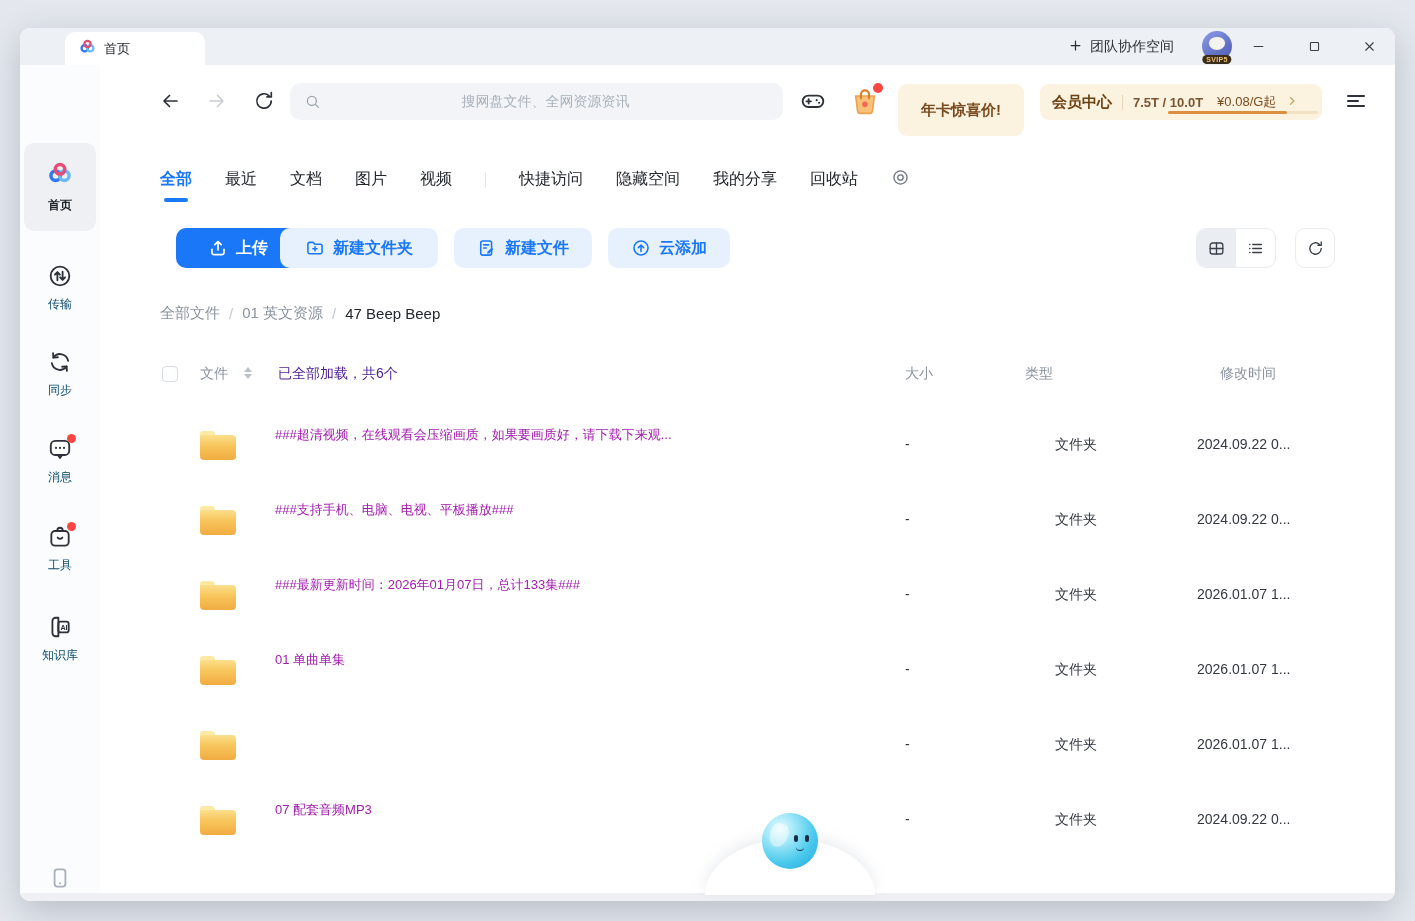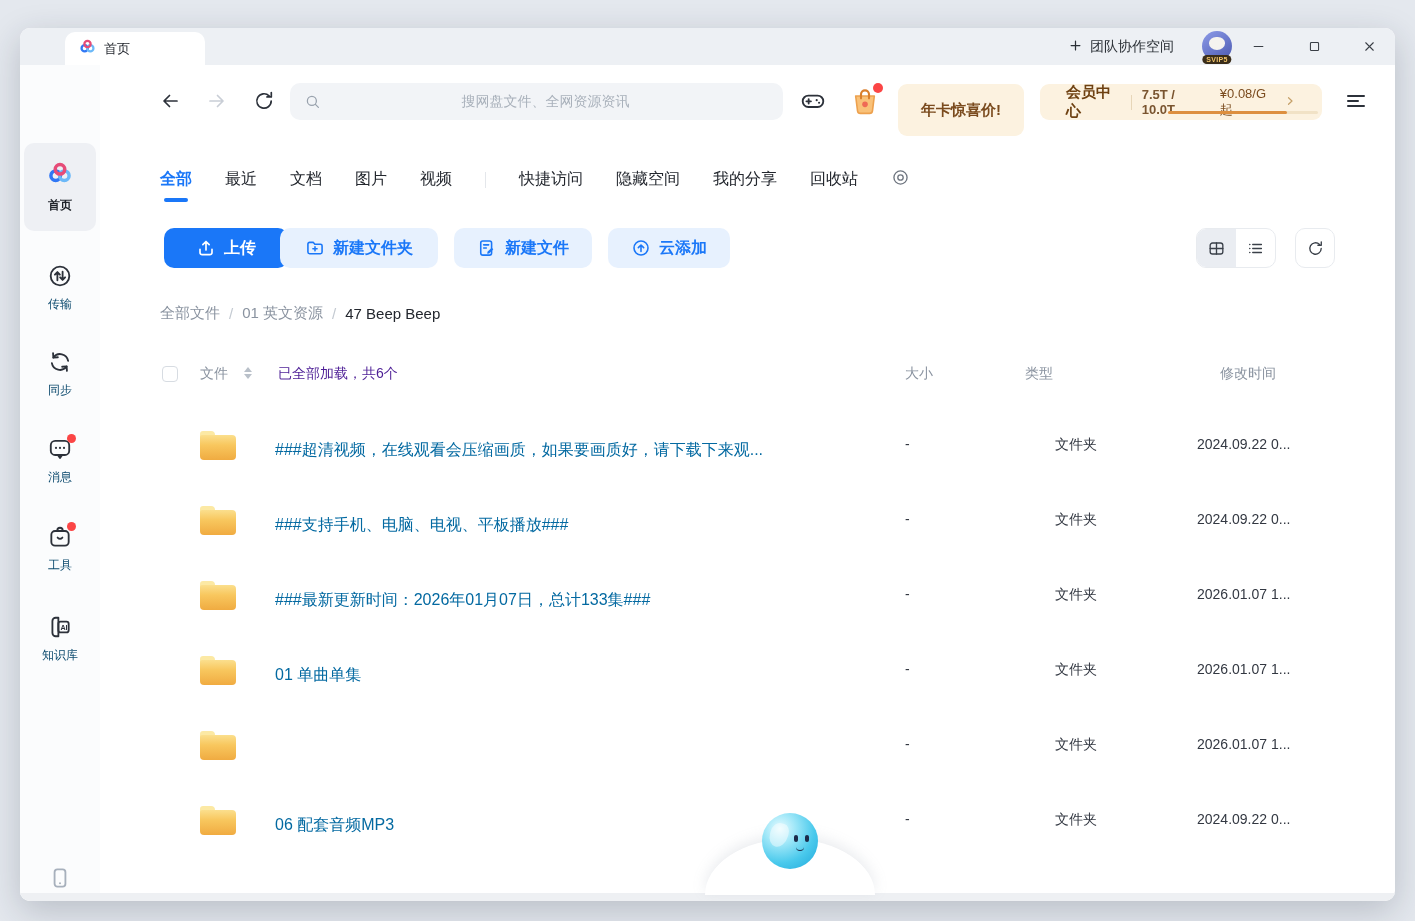--- a/index.html
+++ b/index.html
@@ -37,21 +37,21 @@
   .searchbar .ph { flex:1; text-align:center; color:#a9b1bb; font-size:14px; }
   .tb-icon { position:absolute; top:60px; width:26px; height:26px; }
   .ti-game { left:780px; } .ti-game svg { width:26px; height:26px; }
   .ti-gift { left:829px; top:57px; width:32px; height:32px; }
   .dot { position:absolute; border-radius:50%; background:#fb4545; }
   .gift-dot { right:-2px; top:-2px; width:10px; height:10px; }
   .promo-btn { position:absolute; left:878px; top:56px; width:126px; height:52px; background:#fcf2e0;
                border-radius:9px; display:flex; align-items:center; justify-content:center;
                color:#7a4b1e; font-size:15px; font-weight:700; }
   .member { position:absolute; left:1020px; top:56px; width:282px; height:36px; background:#fcf2e0;
-            border-radius:9px; display:flex; align-items:center; padding:0 26px; gap:10px; }
+            border-radius:9px; display:flex; align-items:center; padding:0 12px; gap:10px; }
   .member .mc { color:#6e4112; font-size:15px; font-weight:700; }
   .member .sep { width:1px; height:15px; background:#e7d6b8; }
   .member .usage { color:#7a5530; font-size:13px; font-weight:700; }
   .member .price { color:#7a4b1e; font-size:13px; font-weight:400; margin-left:4px; }
   .member .chev svg { width:12px; height:12px; stroke:#c5a068; }
   .member .bar { position:absolute; left:128px; top:27px; width:150px; height:3px; border-radius:2px; background:#f1e2c6; }
   .member .bar i { position:absolute; left:0; top:0; height:3px; width:79%; border-radius:2px; background:#dd8f3f; }
   .hamburger { position:absolute; left:1324px; top:61px; width:24px; height:24px; }
   .hamburger svg { width:24px; height:24px; stroke-width:2; }
 
@@ -73,21 +73,21 @@
   .ftab.active { color:#1a77f8; font-weight:700; }
   .ftab.active::after { content:''; position:absolute; left:50%; transform:translateX(-50%); bottom:-12px;
                         width:24px; height:4px; border-radius:2px; background:#1a77f8; }
   .ftab-sep { width:1px; height:16px; background:#e4e7eb; }
   .target-ic svg { width:19px; height:19px; stroke:#6f7680; }
 
   
   .act-btn { position:absolute; top:200px; height:40px; border-radius:10px; display:flex; align-items:center;
              justify-content:center; gap:8px; font-size:16px; font-weight:700; cursor:default; }
   .act-btn svg { width:20px; height:20px; }
-  .btn-upload { left:144px; width:124px; background:#1a77f8; color:#fff; }
+  .btn-upload { left:156px; width:124px; background:#1a77f8; color:#fff; }
   .btn-upload svg { stroke:#fff; }
   .btn-light { background:#e7f1fe; color:#1a77f8; }
   .btn-light svg { stroke:#1a77f8; }
   .btn-newfolder { left:260px; width:158px; }
   .btn-newfile { left:434px; width:138px; }
   .btn-cloud { left:588px; width:122px; }
 
   .seg { position:absolute; left:1176px; top:200px; width:80px; height:40px; border:1px solid #e8ebef;
          border-radius:10px; display:flex; overflow:hidden; background:#fff; }
   .seg > div { width:40px; display:flex; align-items:center; justify-content:center; }
@@ -116,21 +116,21 @@
   .th-size { position:absolute; left:885px; top:2px; }
   .th-type { position:absolute; left:1005px; top:2px; }
   .th-mod { position:absolute; left:1200px; top:2px; }
 
   .rows { position:absolute; left:0; top:380px; width:100%; }
   .frow { position:relative; height:75px; }
   .folder-ic { position:absolute; left:180px; top:23px; width:36px; height:29px; }
   .folder-ic .back { position:absolute; left:0; top:0; width:15px; height:7px; border-radius:3px 4px 0 0; background:#fce9a4; }
   .folder-ic .front { position:absolute; left:0; top:4px; width:36px; height:25px; border-radius:2px 4px 4px 4px;
                       background:linear-gradient(180deg,#fbdf8d 0%,#f8c75e 40%,#f0ab41 100%); }
-  .f-name { position:absolute; left:255px; top:32px; width:560px; font-size:16px; color:#0369a1;
+  .f-name { position:absolute; left:255px; top:18px; width:560px; font-size:13px; color:#a21caf;
             white-space:nowrap; overflow:hidden; text-overflow:ellipsis; }
   .f-size { position:absolute; left:885px; top:28px; font-size:14px; color:#333842; }
   .f-type { position:absolute; left:1035px; top:28px; font-size:14px; color:#333842; }
   .f-mod  { position:absolute; left:1177px; top:28px; font-size:14px; color:#333842; }
 
   
   .bottom-strip { position:absolute; left:0; bottom:0; width:100%; height:8px; background:#eef0f3; }
   .mascot { position:absolute; left:685px; bottom:6px; width:170px; height:64px; }
   .mound { position:absolute; left:0; bottom:0; width:170px; height:56px; background:#fff;
            border-radius:85px 85px 0 0 / 56px 56px 0 0; box-shadow:0 -4px 14px rgba(140,150,165,.18); }
@@ -463,21 +463,21 @@
         </span>
       <span class="f-size">-</span>
       <span class="f-type">文件夹</span>
       <span class="f-mod">2026.01.07 1...</span>
     </div>
     <div class="frow">
       <span class="folder-ic">
           <span class="back"></span>
           <span class="front"></span>
         </span>
-      <span class="f-name">06 配套音频MP3</span>
+      <span class="f-name">07 配套音频MP3</span>
       <span class="f-size">-</span>
       <span class="f-type">文件夹</span>
       <span class="f-mod">2024.09.22 0...</span>
     </div>
   </div>
 
   <div class="bottom-strip"></div>
 
   <div class="mascot">
     <div class="mound"></div>

